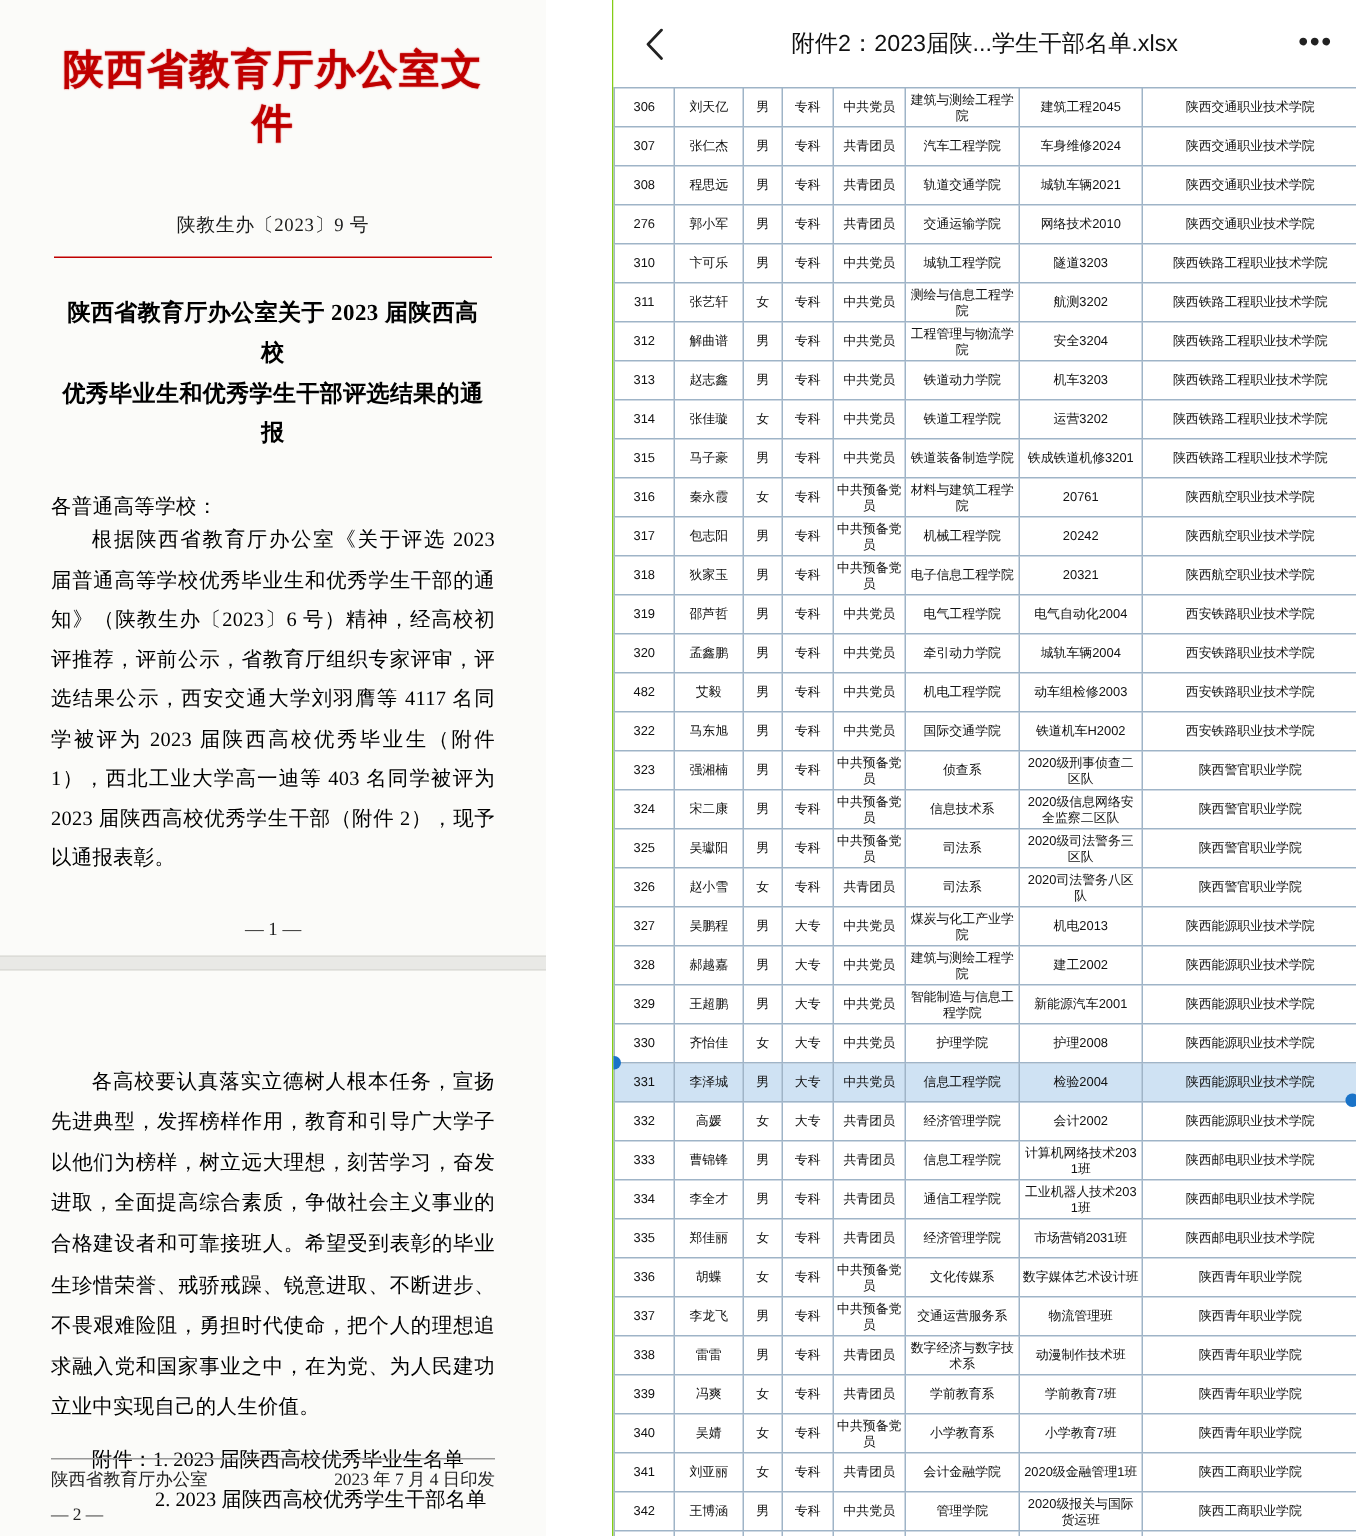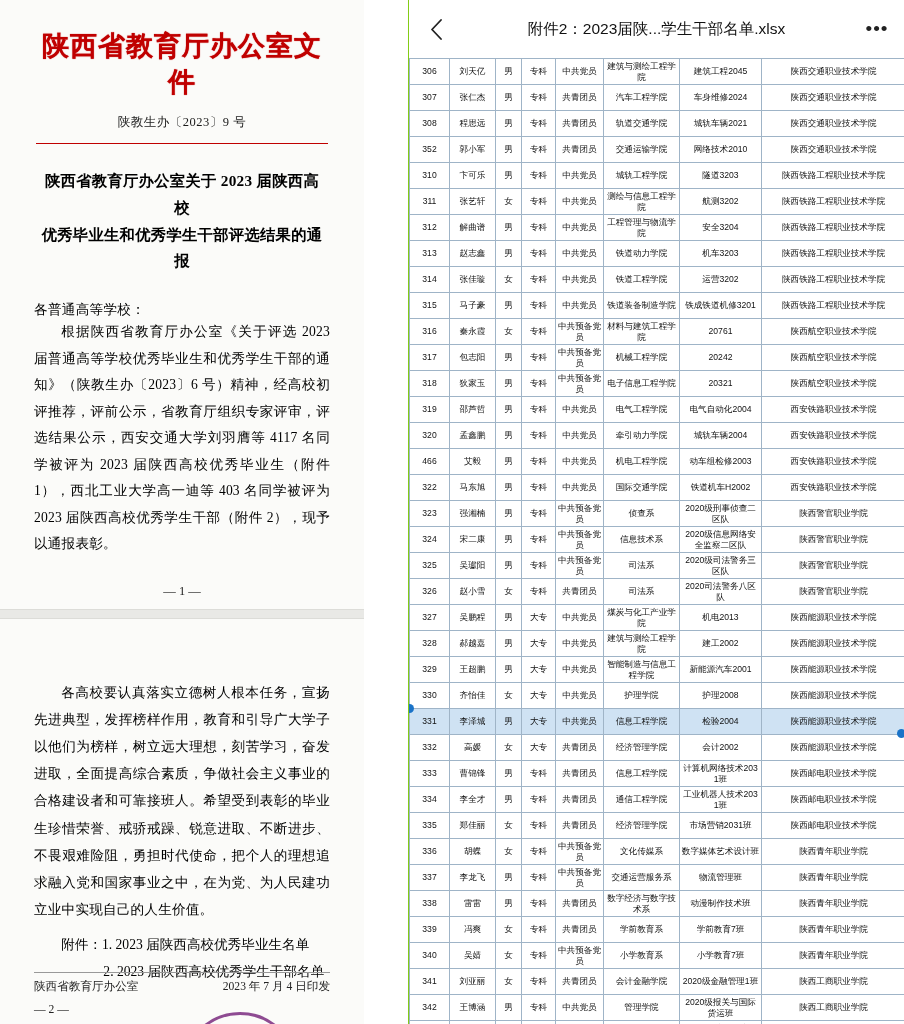--- a/index.html
+++ b/index.html
@@ -32,21 +32,21 @@
     letter-spacing: 1px;
     text-align: center;
     margin-top: 10px;
     margin-bottom: 2px;
     text-shadow: 0 0 1px #c00000;
   }
   .doc-docno {
     text-align: center;
     font-size: 12.5px;
     color: #1a1a1a;
-    margin-top: 14px;
+    margin-top: 42px;
     letter-spacing: .5px;
   }
   .red-rule {
     border-top: 1.6px solid #c00000;
     margin: 12px 2px 0 2px;
   }
   .doc-heading {
     text-align: center;
     font-size: 15.3px;
     font-weight: bold;
@@ -335,21 +335,21 @@
               <td>308</td>
               <td>程思远</td>
               <td>男</td>
               <td>专科</td>
               <td>共青团员</td>
               <td>轨道交通学院</td>
               <td>城轨车辆2021</td>
               <td>陕西交通职业技术学院</td>
             </tr>
             <tr>
-              <td>352</td>
+              <td>276</td>
               <td>郭小军</td>
               <td>男</td>
               <td>专科</td>
               <td>共青团员</td>
               <td>交通运输学院</td>
               <td>网络技术2010</td>
               <td>陕西交通职业技术学院</td>
             </tr>
             <tr>
               <td>310</td>
@@ -455,21 +455,21 @@
               <td>320</td>
               <td>孟鑫鹏</td>
               <td>男</td>
               <td>专科</td>
               <td>中共党员</td>
               <td>牵引动力学院</td>
               <td>城轨车辆2004</td>
               <td>西安铁路职业技术学院</td>
             </tr>
             <tr>
-              <td>466</td>
+              <td>482</td>
               <td>艾毅</td>
               <td>男</td>
               <td>专科</td>
               <td>中共党员</td>
               <td>机电工程学院</td>
               <td>动车组检修2003</td>
               <td>西安铁路职业技术学院</td>
             </tr>
             <tr>
               <td>322</td>

